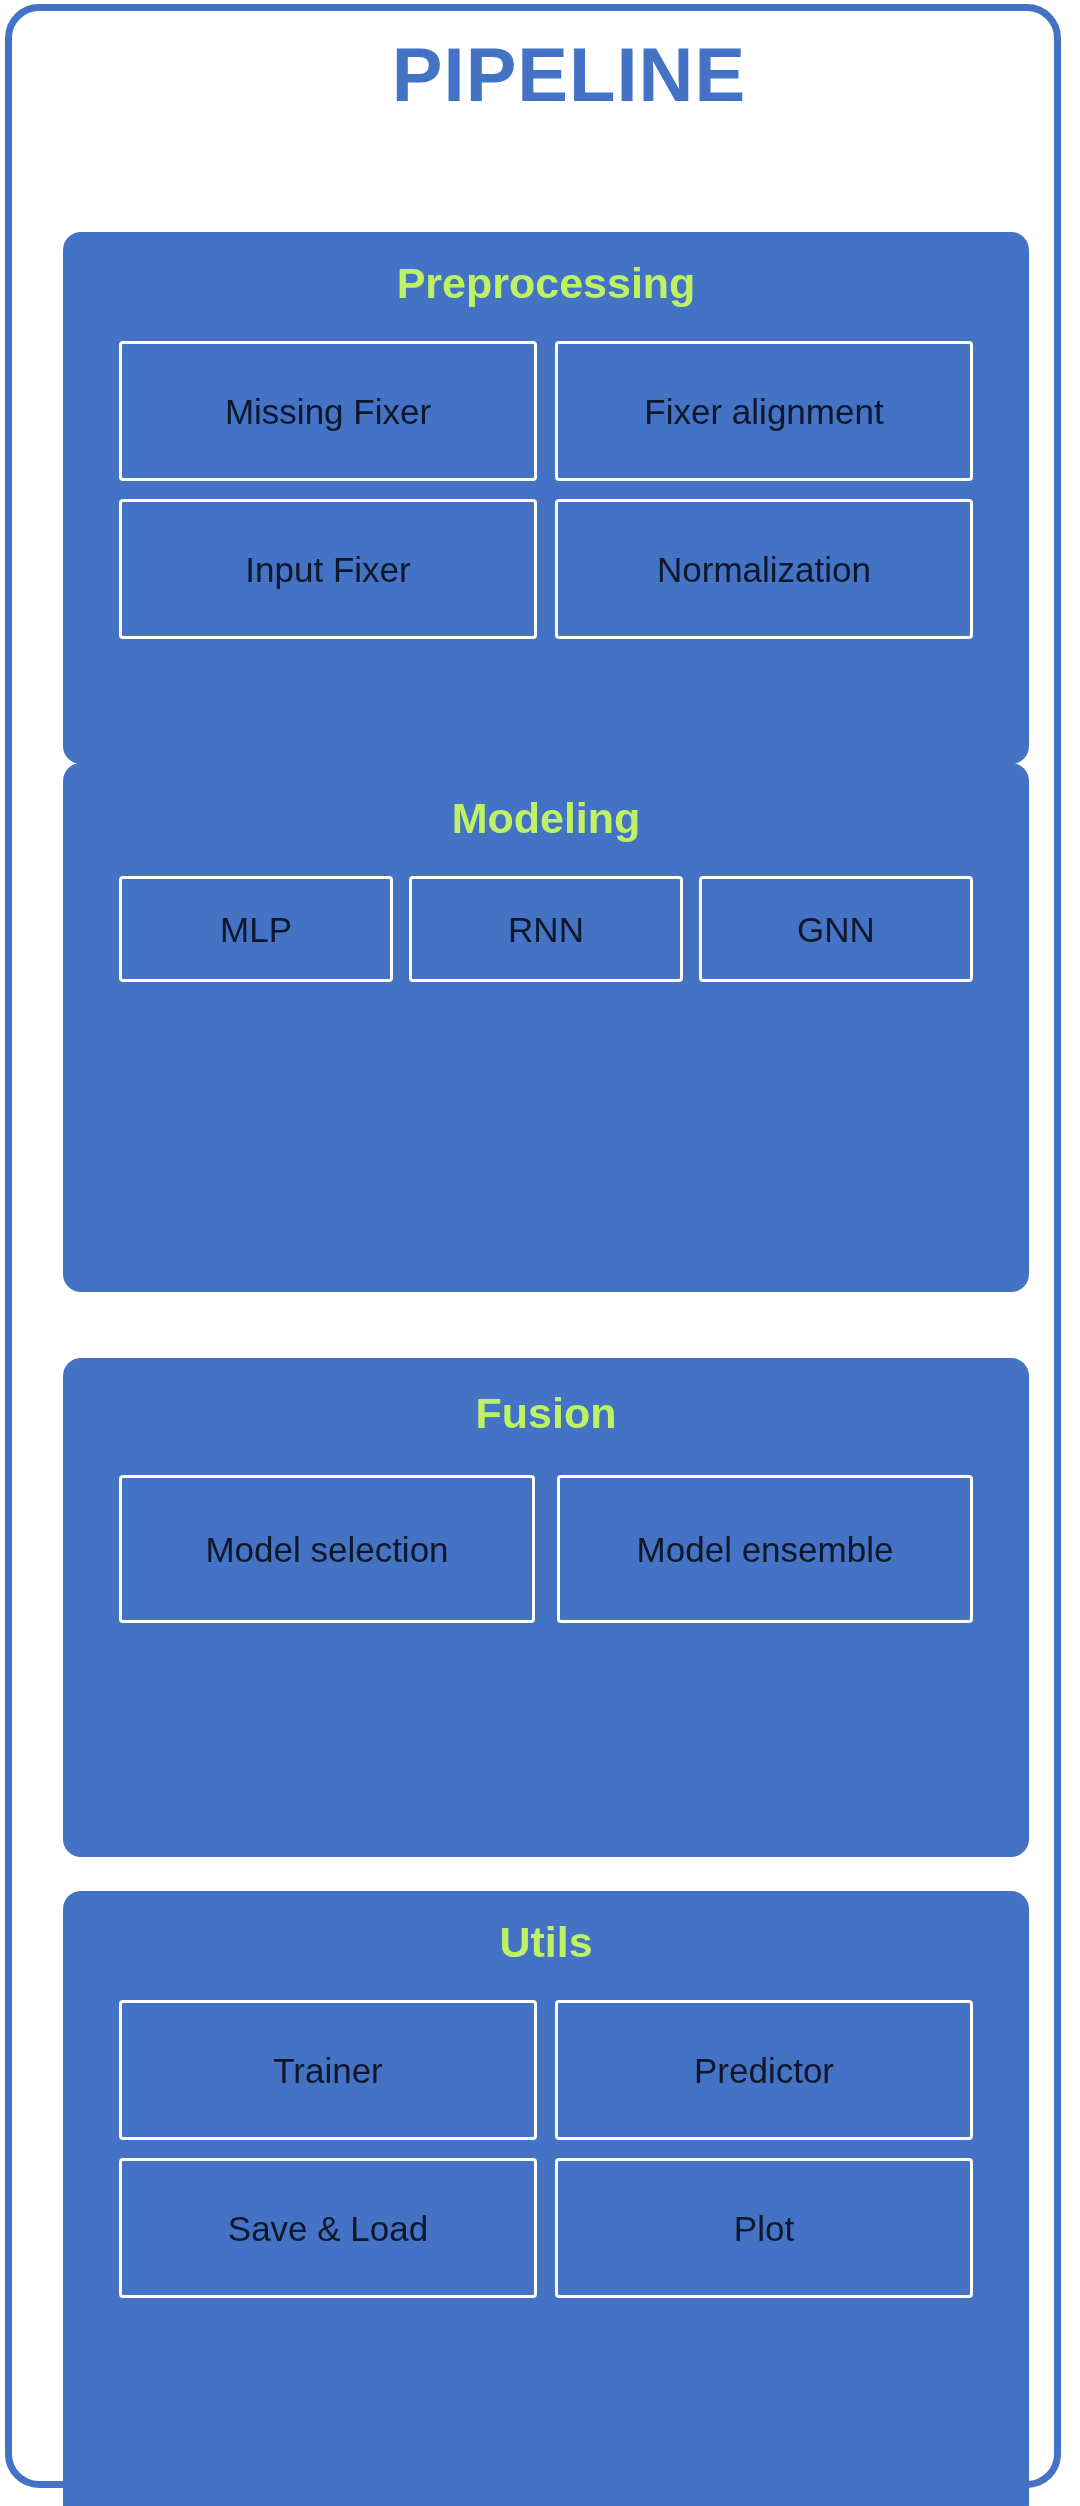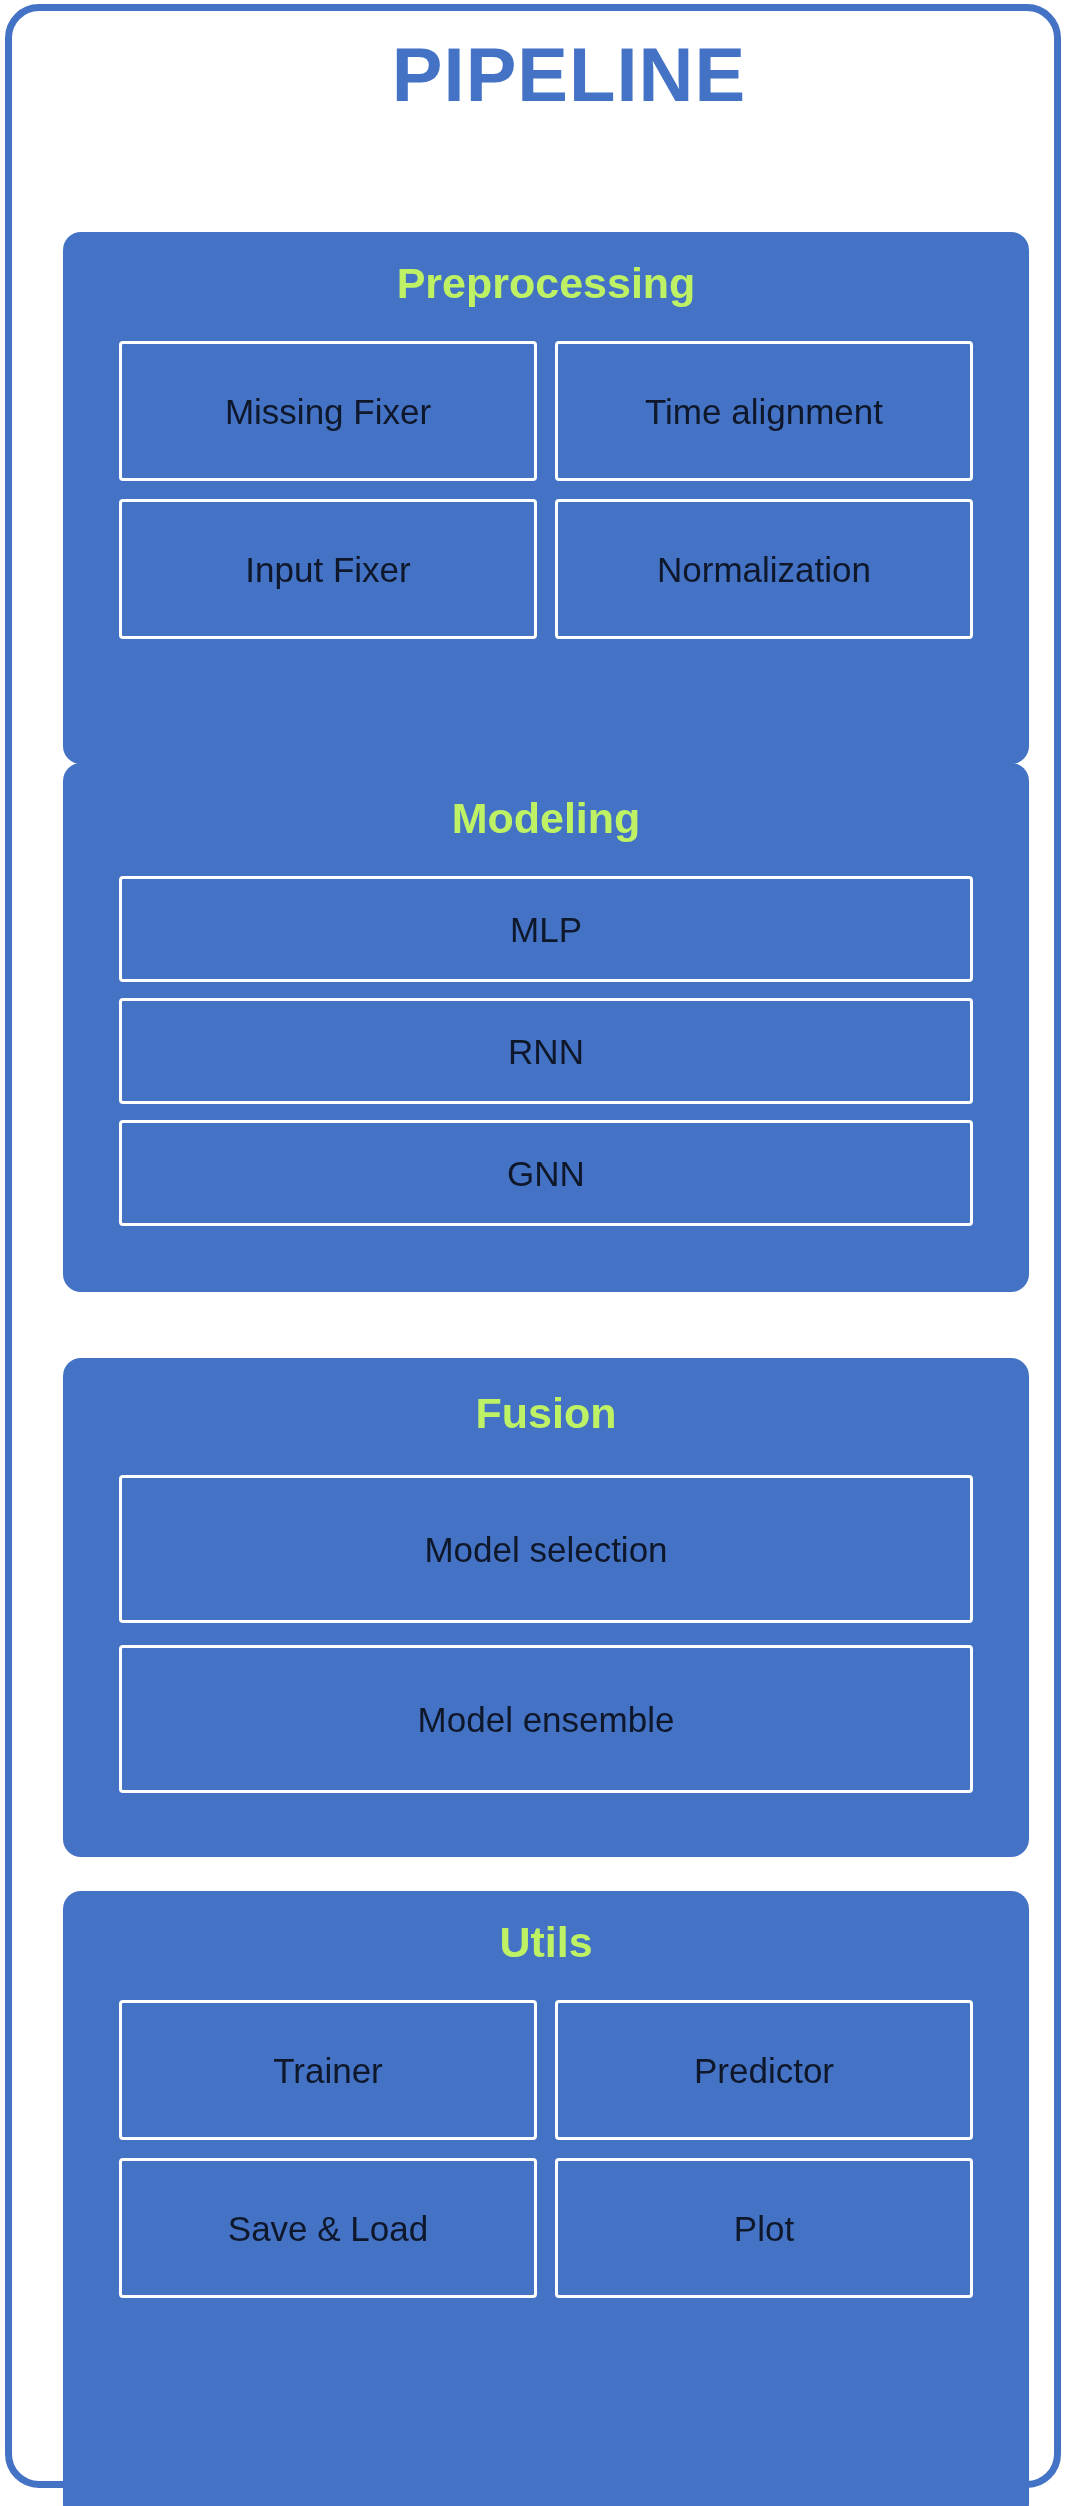--- a/index.html
+++ b/index.html
@@ -63,21 +63,21 @@
 
   .grid-2col {
     display: flex;
     flex-wrap: wrap;
     justify-content: space-between;
     gap: 18px 18px;
   }
 
   .stack {
     display: flex;
-    flex-direction: column;
+    flex-direction: row;
     gap: 16px;
   }
 
   .item-box {
     box-sizing: border-box;
     border: 3px solid #ffffff;
     border-radius: 4px;
     background: transparent;
     color: #0f172a;
     display: flex;
@@ -150,21 +150,21 @@
 <body>
 
 <div id="pipeline-frame">
 
   <div id="pipeline-title">PIPELINE</div>
 
   <div class="section" id="section-preprocessing">
     <div class="section-title">Preprocessing</div>
     <div class="grid-2col">
       <div class="item-box">Missing Fixer</div>
-      <div class="item-box">Time alignment</div>
+      <div class="item-box">Fixer alignment</div>
       <div class="item-box">Input Fixer</div>
       <div class="item-box">Normalization</div>
     </div>
   </div>
 
   <div class="section" id="section-modeling">
     <div class="section-title">Modeling</div>
     <div class="stack">
       <div class="item-box">MLP</div>
       <div class="item-box">RNN</div>

